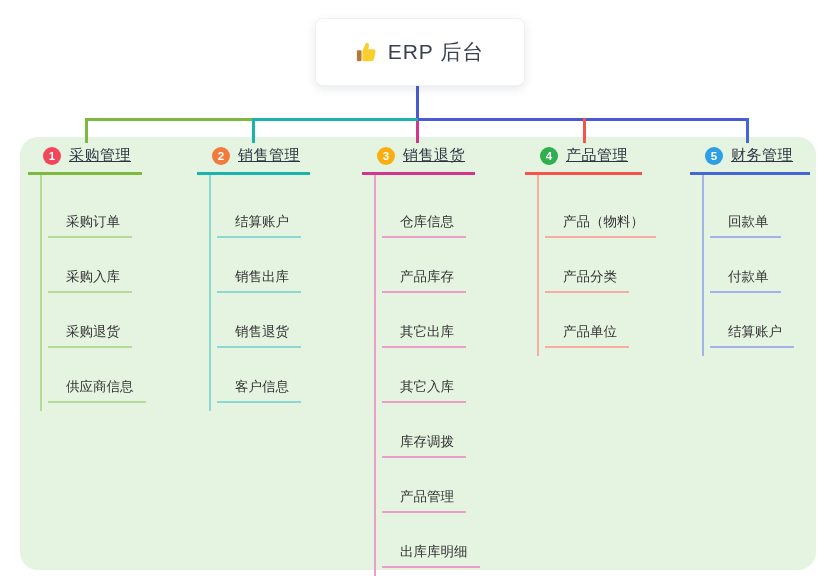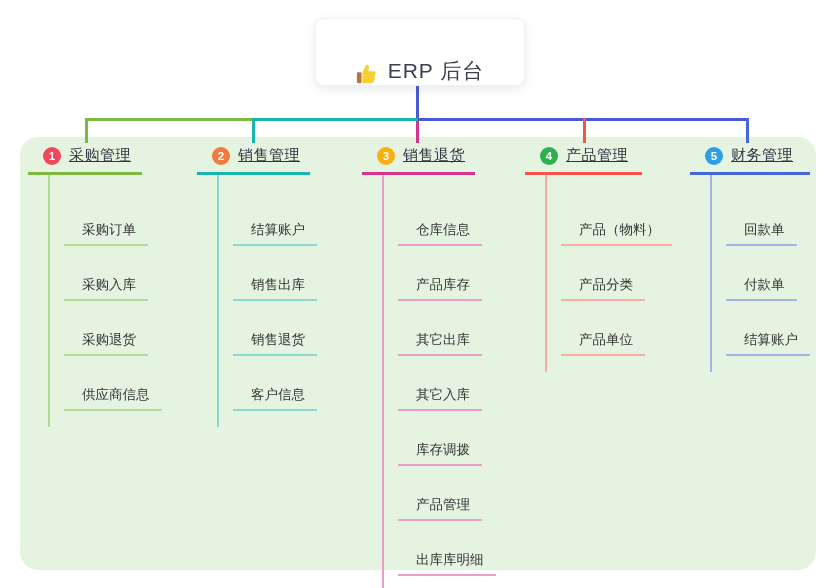--- a/index.html
+++ b/index.html
@@ -2,21 +2,21 @@
 <html><head>
 <meta charset="utf-8">
 <style>
   html,body{margin:0;padding:0;background:#ffffff;width:839px;height:588px;overflow:hidden;
     font-family:"Liberation Sans","DejaVu Sans",sans-serif;}
   .stage{position:relative;width:839px;height:588px;}
 
   
   .root-card{position:absolute;left:315px;top:18px;width:208px;height:66px;background:#fff;
     border:1px solid #f1f1f3;border-radius:8px;box-shadow:0 3px 10px rgba(60,70,90,.12);
-    display:flex;align-items:flex-end;justify-content:center;gap:10px;cursor:pointer;}
+    display:flex;align-items:center;justify-content:center;gap:10px;cursor:pointer;}
   .root-card .root-label{font-size:21px;color:#3a4050;font-weight:500;letter-spacing:1px;}
   .root-card svg{display:block;}
 
   
   .canvas{position:absolute;left:20px;top:137px;width:796px;height:433px;
     background:#e4f4e1;border-radius:18px;}
 
   
   .conn{position:absolute;}
   .trunk{left:416px;top:84px;width:3px;height:36px;}
@@ -38,21 +38,21 @@
   .branch-3{left:362px;width:113px;}
   .branch-4{left:525px;width:117px;}
   .branch-5{left:690px;width:120px;}
 
   .branch-header{height:36px;box-sizing:border-box;border-bottom:3px solid var(--c);
     display:flex;align-items:center;gap:8px;padding-left:15px;cursor:pointer;}
   .badge{width:18px;height:18px;border-radius:50%;background:var(--bc);color:#fff;
     font-size:11.5px;font-weight:bold;display:flex;align-items:center;justify-content:center;flex:0 0 18px;}
   .branch-label{font-size:15px;color:#2f3542;font-weight:500;letter-spacing:.5px;white-space:nowrap;text-decoration:underline;}
 
-  .children{list-style:none;margin:0 0 0 20px;padding:16px;position:relative;}
+  .children{list-style:none;margin:0 0 0 12px;padding:8px;position:relative;}
   .children::before{content:"";position:absolute;left:0;top:0;width:2px;height:100%;background:var(--lc);}
   .children li{height:55px;display:flex;align-items:flex-end;width:max-content;min-width:70px;
     box-sizing:border-box;border-bottom:2px solid var(--lc);padding:0 12px 5px 18px;
     font-size:13.5px;color:#333;white-space:nowrap;cursor:pointer;}
 </style>
 </head>
 <body>
 
 <div class="stage">
 

